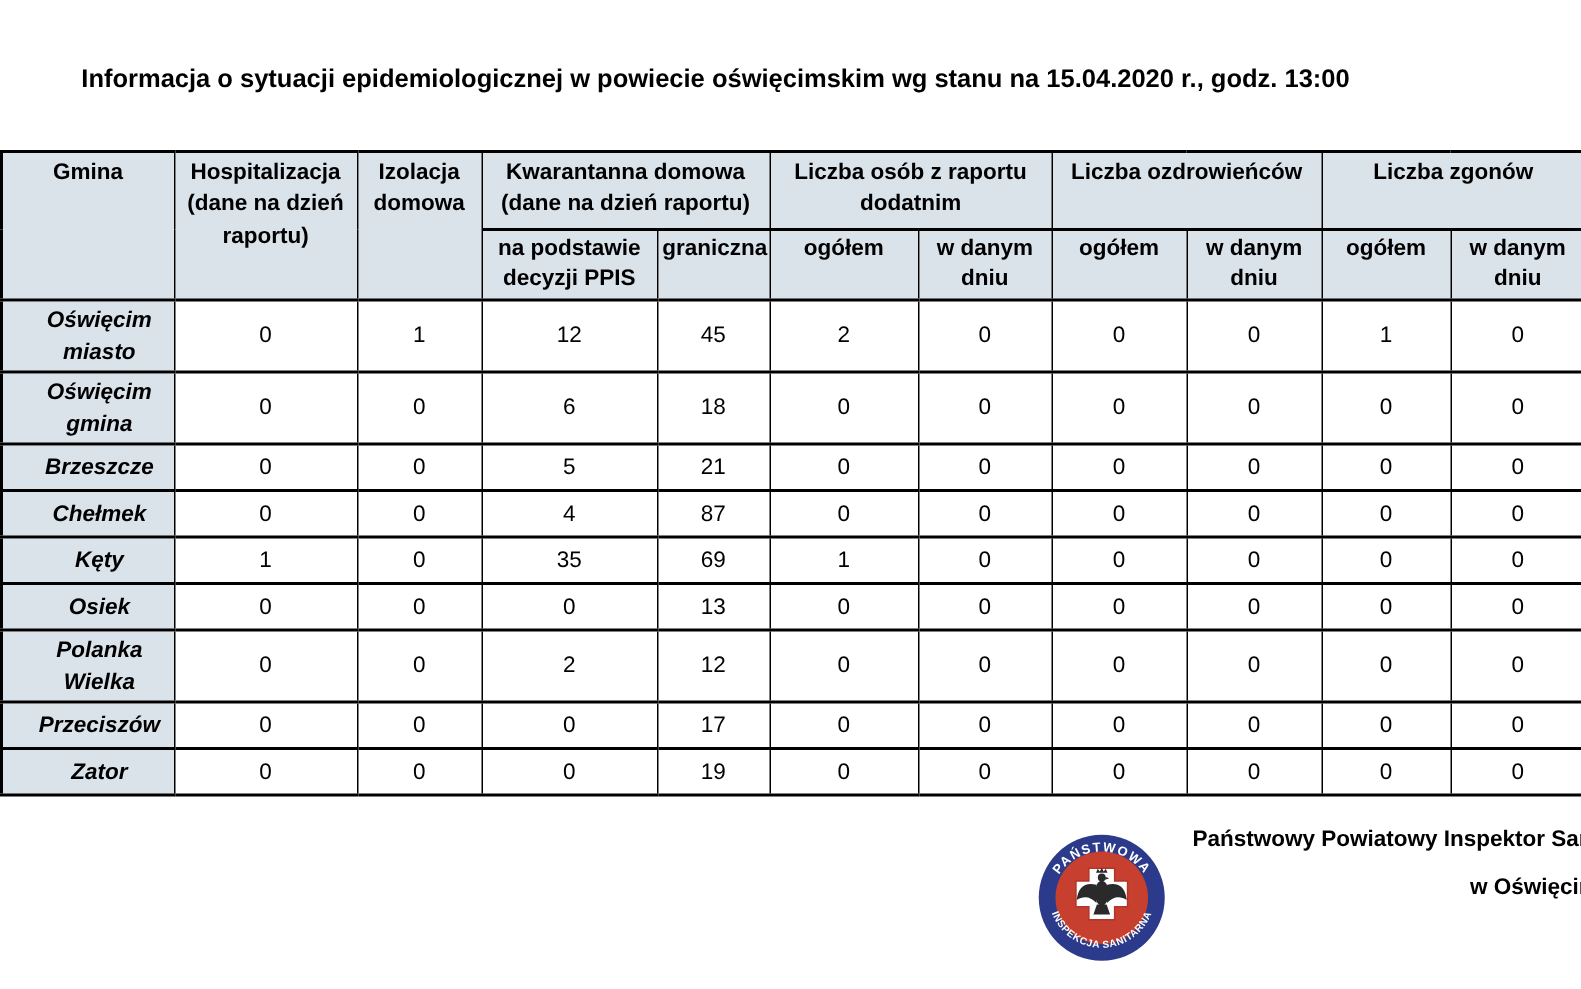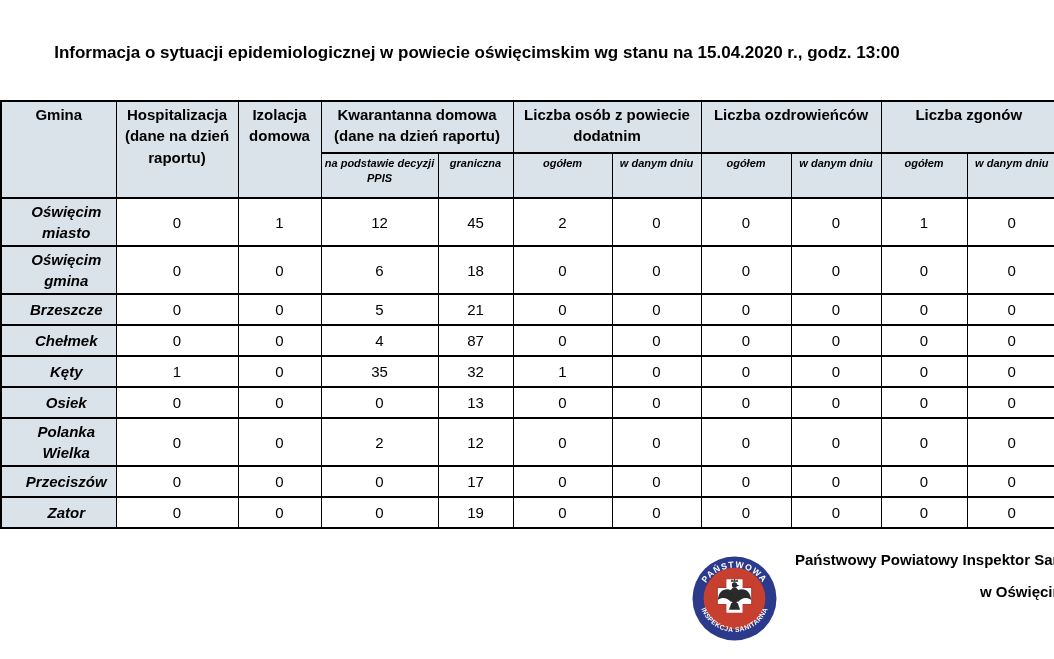--- a/index.html
+++ b/index.html
@@ -25,21 +25,21 @@
     text-align:center;
     overflow:hidden;
   }
   thead th{
     background:#dae2ea;
     font-size:15px;font-weight:bold;
     vertical-align:top;line-height:1.42;
     padding-top:4px;
     margin-left:16px;
   }
-  thead tr.subhead th{font-size:11px;line-height:1.35;font-style:italic;}
+  thead tr.subhead th{font-size:15px;line-height:1.35;}
   tbody th.rowhead{
     background:#dae2ea;
     font-size:15px;font-weight:bold;font-style:italic;
     vertical-align:middle;line-height:1.4;padding-left:18px;
   }
   tbody td{
     background:#fff;font-size:15px;vertical-align:middle;
   }
   tr.h-head1{height:52px;}
   tr.h-head2{height:45px;}
@@ -74,21 +74,21 @@
       <col style="width:90px">
     <col style="width:86px">
       <col style="width:90px">
   </colgroup>
   <thead>
     <tr class="h-head1">
       <th rowspan="2">Gmina</th>
       <th rowspan="2">Hospitalizacja (dane na dzień raportu)</th>
       <th rowspan="2">Izolacja domowa</th>
       <th colspan="2">Kwarantanna domowa (dane na dzień raportu)</th>
-      <th colspan="2">Liczba osób z powiecie dodatnim</th>
+      <th colspan="2">Liczba osób z raportu dodatnim</th>
       <th colspan="2">Liczba ozdrowieńców</th>
       <th colspan="2">Liczba zgonów</th>
     </tr>
     <tr class="h-head2 subhead">
       <th>na podstawie decyzji PPIS</th>
       <th>graniczna</th>
       <th>ogółem</th>
       <th>w danym dniu</th>
       <th>ogółem</th>
       <th>w danym dniu</th>
@@ -147,21 +147,21 @@
       <td>0</td>
       <td>0</td>
       <td>0</td>
       <td>0</td>
     </tr>
     <tr class="h-short">
       <th class="rowhead">Kęty</th>
       <td>1</td>
       <td>0</td>
       <td>35</td>
-      <td>32</td>
+      <td>69</td>
       <td>1</td>
       <td>0</td>
       <td>0</td>
       <td>0</td>
       <td>0</td>
       <td>0</td>
     </tr>
     <tr class="h-short">
       <th class="rowhead">Osiek</th>
       <td>0</td>

